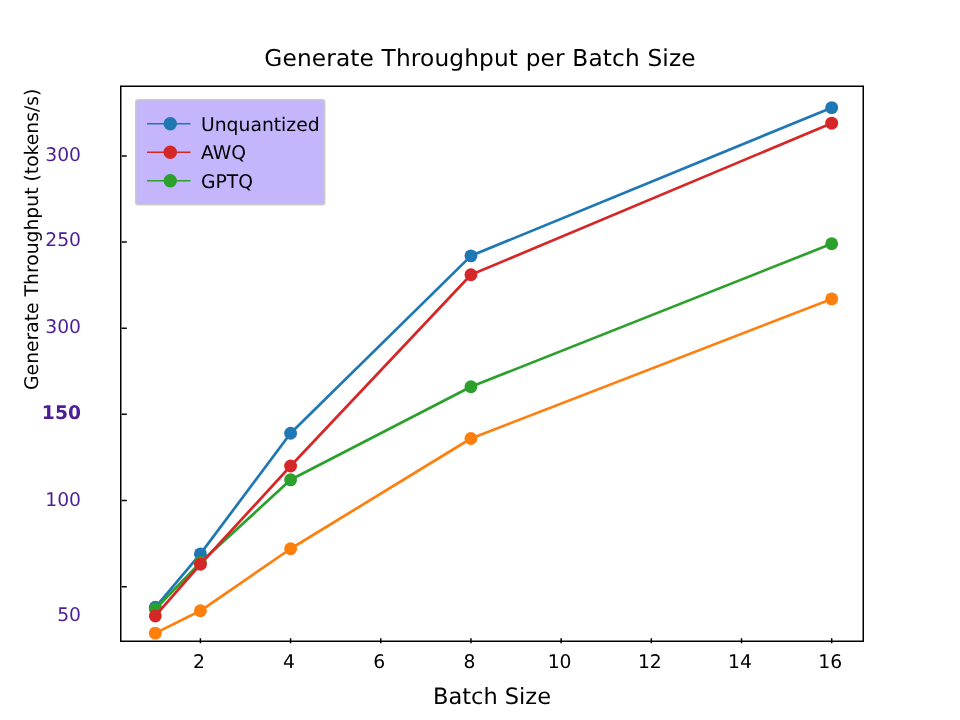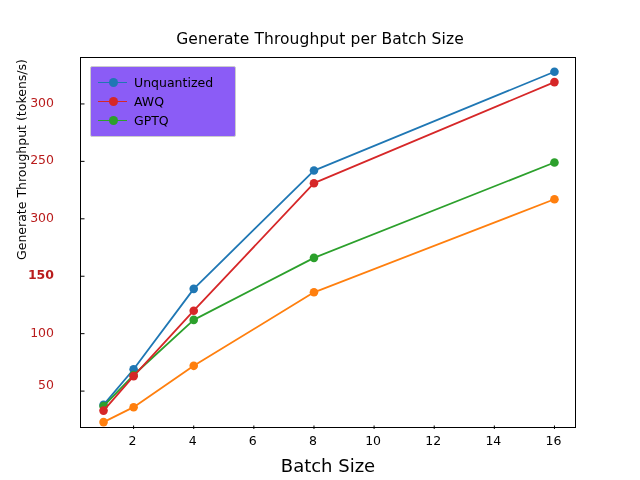--- a/index.html
+++ b/index.html
@@ -35,41 +35,41 @@
     width:380px;
     text-align:center;
     font-size:12.5px;color:#000;
     transform:rotate(-90deg);
     transform-origin:center center;
     white-space:nowrap;
   }
   
   #xlabel{
     position:absolute;left:80px;top:455px;width:496px;
-    text-align:center;font-size:18px;color:#000;
+    text-align:center;font-size:15px;color:#000;
   }
 
   .ytick-label{
     position:absolute;right:586px;
-    font-size:12.5px;color:#b91c1c;text-align:right;
+    font-size:12.5px;color:#4c1d95;text-align:right;
     width:40px;transform:translateY(-8px);
   }
   .xtick-label{
     position:absolute;top:433px;
     font-size:12.5px;color:#000;text-align:center;
     width:40px;transform:translateX(-20px);
   }
 
   
   #legend{
     position:absolute;left:90px;top:66px;
-    background:#8b5cf6;
+    background:#c4b5fd;
     border:0.9px solid #cccccc;
     border-radius:2px;
-    padding:6px 22px 6px 7px;
+    padding:6px 3px 6px 7px;
     box-sizing:border-box;
   }
   .legend-row{
     display:flex;align-items:center;
     height:19px;
   }
   .legend-swatch{
     position:relative;width:29px;height:14px;margin-right:7px;flex:0 0 auto;
   }
   .legend-swatch .lg-line{
@@ -85,21 +85,21 @@
 <body>
 
 <div id="figure">
 
   <div id="chart-title">Generate Throughput per Batch Size</div>
 
   <div id="ylabel">Generate Throughput (tokens/s)</div>
   <div id="xlabel">Batch Size</div>
 
   <div id="ytick-labels">
-      <div class="ytick-label" style="top: 385px;">50</div>
+      <div class="ytick-label" style="top: 410px;">50</div>
       <div class="ytick-label" style="top: 332.666px;">100</div>
       <div class="ytick-label" style="top: 275.235px; font-weight: bold;">150</div>
       <div class="ytick-label" style="top: 217.805px;">300</div>
       <div class="ytick-label" style="top: 160.375px; text-align: right;">250</div>
       <div class="ytick-label" style="top: 102.944px;">300</div>
     </div>
   <div id="xtick-labels">
       <div class="xtick-label" style="left: 132.606px;">2</div>
       <div class="xtick-label" style="left: 192.727px;">4</div>
       <div class="xtick-label" style="left: 252.848px;">6</div>

